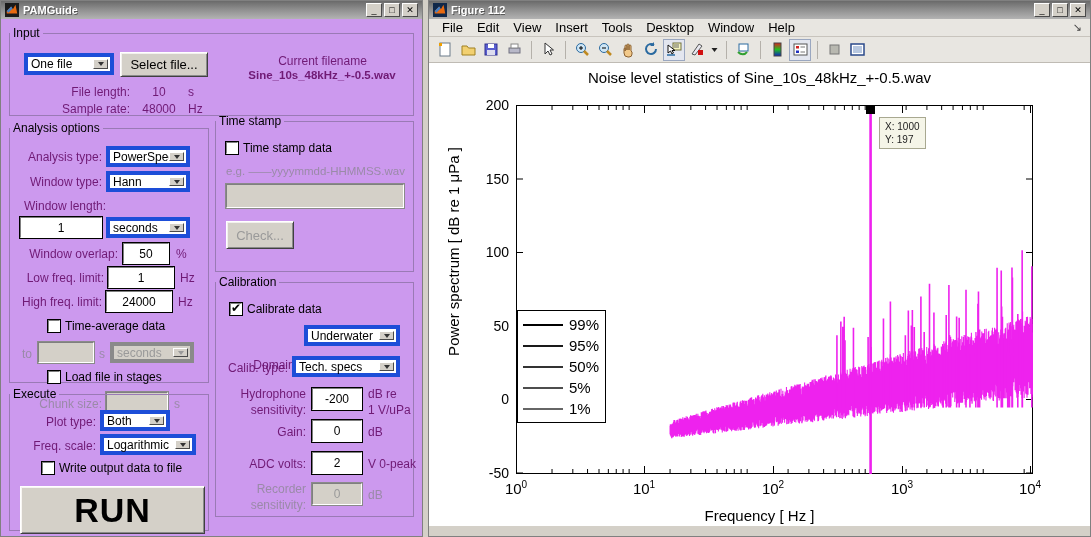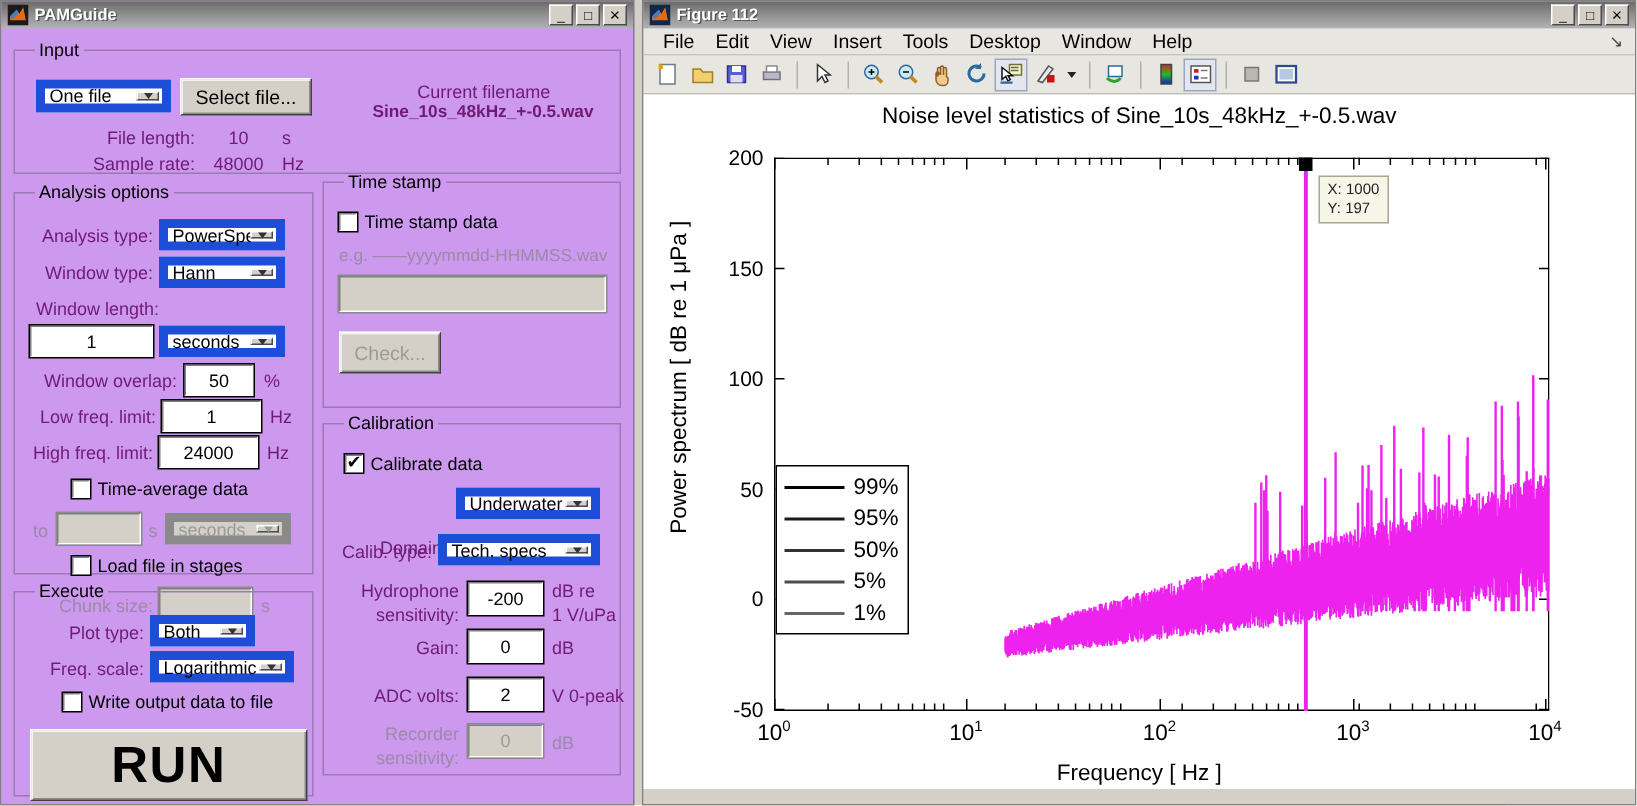--- a/index.html
+++ b/index.html
@@ -44,39 +44,39 @@
     background: #cc99ee;
     padding: 0;
   }
   fieldset.group {
     position: absolute;
     border: 1px solid #9a7ab5;
     margin: 0; padding: 0;
     background: transparent;
   }
   fieldset.group > legend {
-    font-size: 12px; color: #000; padding: 0 3px; margin-left: 13px;
+    font-size: 12px; color: #000; padding: 0 3px; margin-left: 0;
   }
   .lbl { font-size: 12px; color: #701a75; position: absolute; white-space: nowrap; }
   .lbl.dis { color: #9a8aa8; }
   .lbl.r { text-align: right; }
 
   .txtfield {
     position: absolute; background: #ffffff;
     border: 1px solid; border-color: #7f7f7f #ffffff #ffffff #7f7f7f;
     outline: 1px solid #000;
     font-size: 12px; color:#000;
     display: flex; align-items: center; justify-content: center;
   }
   .txtfield.dis { background:#d4d0c8; color:#9a9a9a; outline-color:#8a8a8a; }
   .txtfield.left { justify-content: flex-start; padding-left: 3px; }
 
   .combo {
     position: absolute; background: #ffffff;
-    border: 6px solid #1d4ed8;
+    border: 4px solid #1d4ed8;
     font-size: 12px; color: #000;
     display: flex; align-items: center;
   }
   .combo .cval { padding-left: 3px; flex: 1; white-space: nowrap; overflow: hidden; }
   .combo .carrow {
     width: 15px; align-self: stretch; margin: 2px 2px 2px 0;
     background: #d4d0c8;
     border: 1px solid; border-color: #ffffff #4a4a4a #4a4a4a #ffffff;
     display:flex; align-items:center; justify-content:center;
   }

